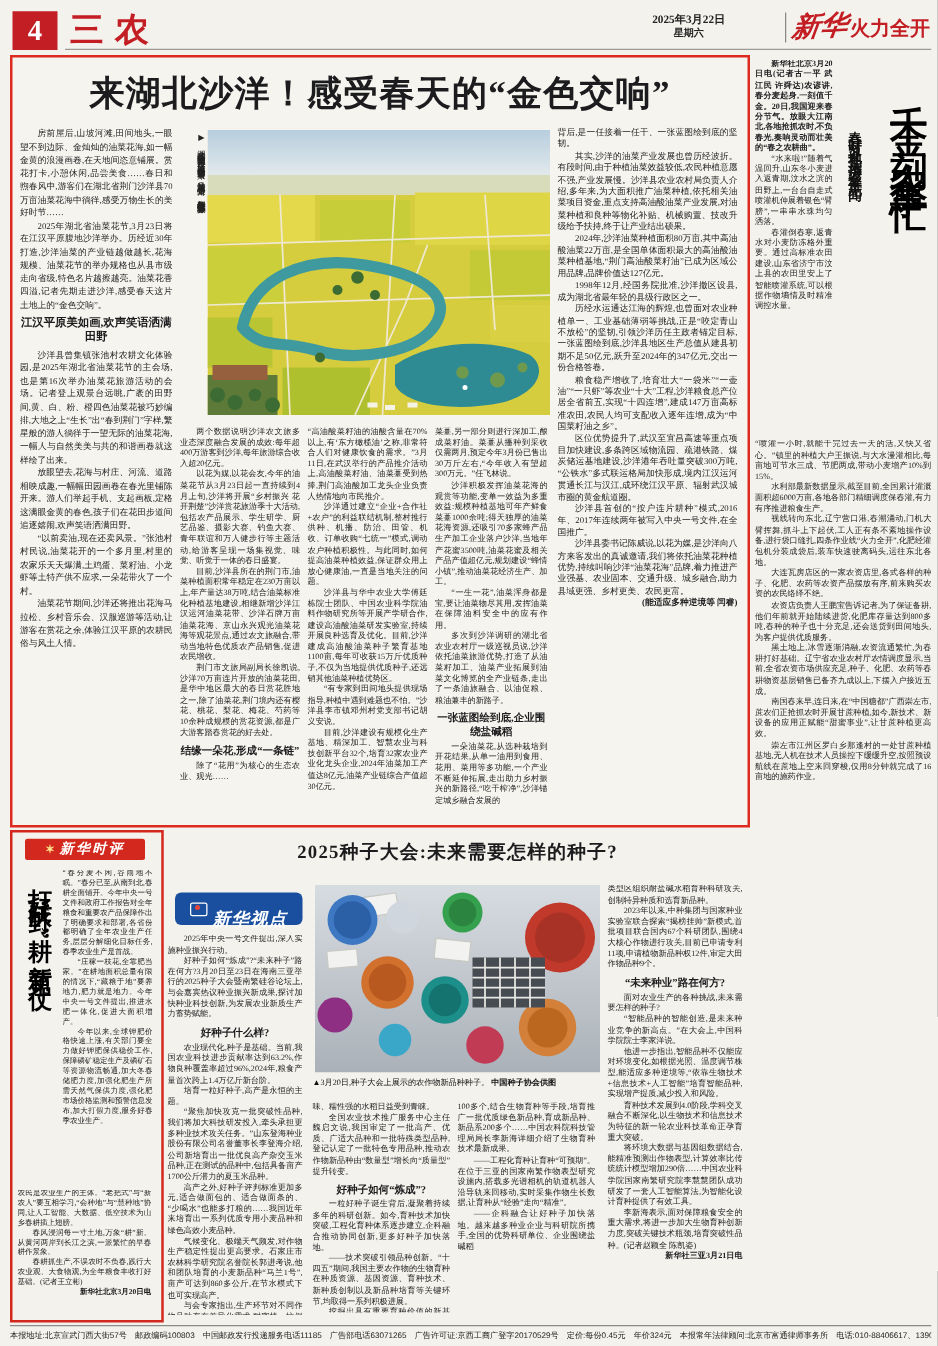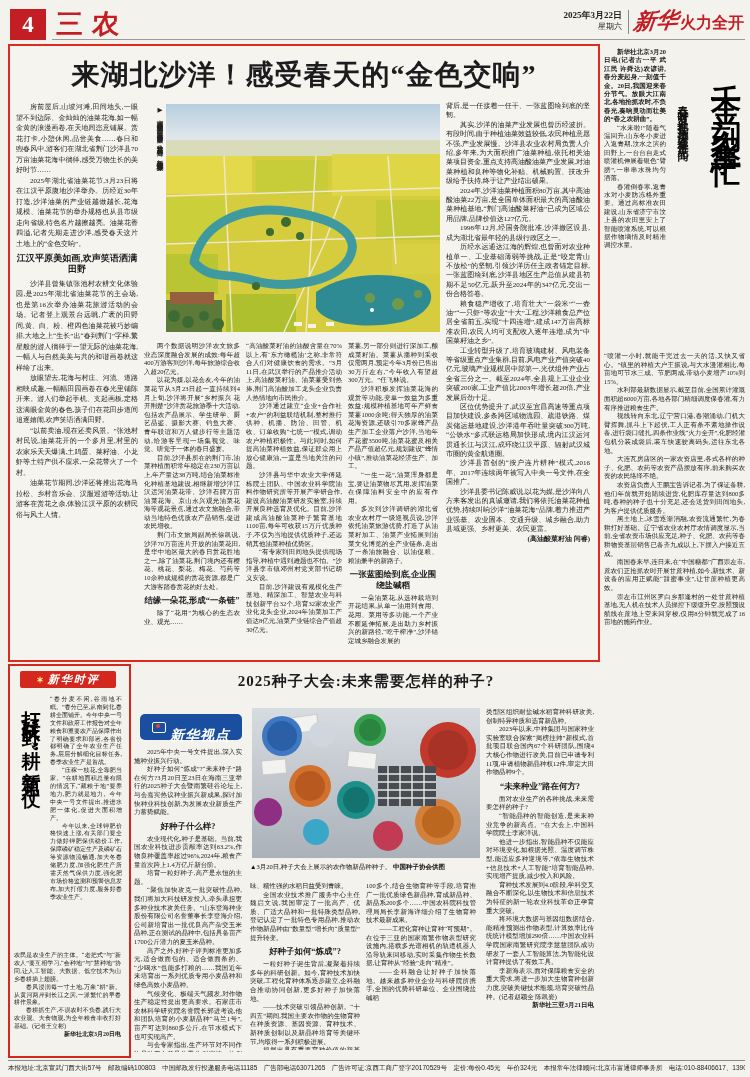--- a/index.html
+++ b/index.html
@@ -5,22 +5,22 @@
   html,body{margin:0;padding:0;}
   body{background:#888;}
   .page{position:relative;width:750px;height:1077px;margin:0 auto;background:#f4f2ec;
         font-family:"Liberation Serif","DejaVu Serif",serif;color:#1c1c1e;overflow:hidden;}
   .abs{position:absolute;}
   
   .pageno{left:10px;top:9px;width:36px;height:31px;background:#c21e24;color:#fff;
           font-size:23px;font-weight:900;text-align:center;line-height:31px;}
   .section-title{left:56px;top:6px;font-size:27px;font-weight:900;color:#c21e24;letter-spacing:9px;}
   .header-rule{left:52px;top:39px;width:693px;height:0;border-top:1px solid #9a9a96;}
-  .dateblock{left:520px;top:9px;width:102px;text-align:right;font-size:9px;font-weight:700;line-height:12px;color:#222;}
-  .dateblock .wd{font-size:8px;font-weight:400;}
+  .dateblock{left:500px;top:9px;width:102px;text-align:center;font-size:9px;font-weight:700;line-height:12px;color:#222;}
+  .dateblock .wd{font-size:8px;font-weight:700;}
   .mast-sep{left:628px;top:10px;width:0;height:24px;border-left:1px solid #8a8a86;}
   .masthead{left:634px;top:6px;width:112px;color:#c21e24;white-space:nowrap;}
   .mh-script{display:inline-block;font-size:22px;font-weight:900;font-style:italic;transform:skewX(-10deg) rotate(-3deg);}
   .mh-block{font-size:16px;font-weight:900;margin-left:2px;}
   
   .main-box{left:8px;top:44px;width:588px;height:614px;border:2px solid #dd2b20;background:#f6f4ee;}
   .main-headline{left:22px;top:56px;width:564px;text-align:center;font-size:28px;font-weight:900;letter-spacing:1px;}
   .bodycol{font-size:6.5px;line-height:8.6px;overflow:hidden;text-align:justify;}
   .bodycol-lg{font-size:7px;line-height:10.5px;}
   .colA{left:16px;top:102px;width:122px;height:550px;}
@@ -187,25 +187,24 @@
       <div class="blk sub">一张蓝图绘到底,企业围绕盐碱稻</div>
       <div class="blk p">一朵油菜花,从选种栽培到开花结果,从单一油用到食用、花用、菜用等多功能,一个产业不断延伸拓展,走出助力乡村振兴的新路径,“吃干榨净”,沙洋锚定城乡融合发展的</div>
     </div>
   <div class="abs bodycol colR">
       <div class="blk cont">背后,是一任接着一任干、一张蓝图绘到底的坚韧。</div>
       <div class="blk p">其实,沙洋的油菜产业发展也曾历经波折。有段时间,由于种植油菜效益较低,农民种植意愿不强,产业发展慢。沙洋县农业农村局负责人介绍,多年来,为大面积推广油菜种植,依托相关油菜项目资金,重点支持高油酸油菜产业发展,对油菜种植和良种等物化补贴、机械购置、技改升级给予扶持,终于让产业结出硕果。</div>
       <div class="blk p">2024年,沙洋油菜种植面积80万亩,其中高油酸油菜22万亩,是全国单体面积最大的高油酸油菜种植基地,“荆门高油酸菜籽油”已成为区域公用品牌,品牌价值达127亿元。</div>
       <div class="blk p">1998年12月,经国务院批准,沙洋撤区设县,成为湖北省最年轻的县级行政区之一。</div>
       <div class="blk p">历经水运通达江海的辉煌,也曾面对农业种植单一、工业基础薄弱等挑战,正是“咬定青山不放松”的坚韧,引领沙洋历任主政者锚定目标,一张蓝图绘到底,沙洋县地区生产总值从建县初期不足50亿元,跃升至2024年的347亿元,交出一份合格答卷。</div>
       <div class="blk p">粮食稳产增收了,培育壮大“一袋米”“一壶油”“一只虾”等农业“十大”工程,沙洋粮食总产位居全省前五,实现“十四连增”,建成147万亩高标准农田,农民人均可支配收入逐年连增,成为“中国菜籽油之乡”。</div>
-      <div class="blk p">工业转型升级了,培育玻璃建材、风电装备等省级重点产业集群,目前,风电产业产值突破40亿元,玻璃产业规模居中部第一,光伏组件产业占全省三分之一。截至2024年,全县规上工业企业突破200家,工业产值比2003年增长超20倍,产业发展后劲十足。</div>
       <div class="blk p">区位优势提升了,武汉至宜昌高速等重点项目加快建设,多条跨区域物流园、疏港铁路、煤炭储运基地建设,沙洋港年吞吐量突破300万吨,“公铁水”多式联运格局加快形成,境内江汉运河贯通长江与汉江,成环绕江汉平原、辐射武汉城市圈的黄金航道圈。</div>
       <div class="blk p">沙洋县首创的“按户连片耕种”模式,2016年、2017年连续两年被写入中央一号文件,在全国推广。</div>
       <div class="blk p">沙洋县委书记陈威说,以花为媒,是沙洋向八方来客发出的真诚邀请,我们将依托油菜花种植优势,持续叫响沙洋“油菜花海”品牌,着力推进产业强基、农业固本、交通升级、城乡融合,助力县域更强、乡村更美、农民更富。</div>
-      <div class="blk byline">(高油酸菜籽油 闫睿)</div>
+      <div class="blk byline">(能适应多种逆境等 闫睿)</div>
     </div>
 
   <div class="abs r-narrow">
       <div class="blk lead">新华社北京3月20日电(记者古一平 武江民 许舜达)农谚讲,春分麦起身,一刻值千金。20日,我国迎来春分节气。放眼大江南北,各地抢抓农时,不负春光,奏响灵动而壮美的“春之农耕曲”。</div>
       <div class="blk p">“水来啦!”随着气温回升,山东冬小麦进入返青期,汶水之滨的田野上,一台台自走式喷灌机伸展着银色“臂膀”,一串串水珠均匀洒落。</div>
       <div class="blk p">春灌倒春寒,返青水对小麦防冻格外重要。通过高标准农田建设,山东省济宁市汶上县的农田里安上了智能喷灌系统,可以根据作物墒情及时精准调控水量。</div>
     </div>
   <div class="abs r-subtitle">春分时节各地扎实推进农业生产见闻</div>
   <div class="abs r-title">千金一刻农事忙</div>
   <div class="abs r-wide">

